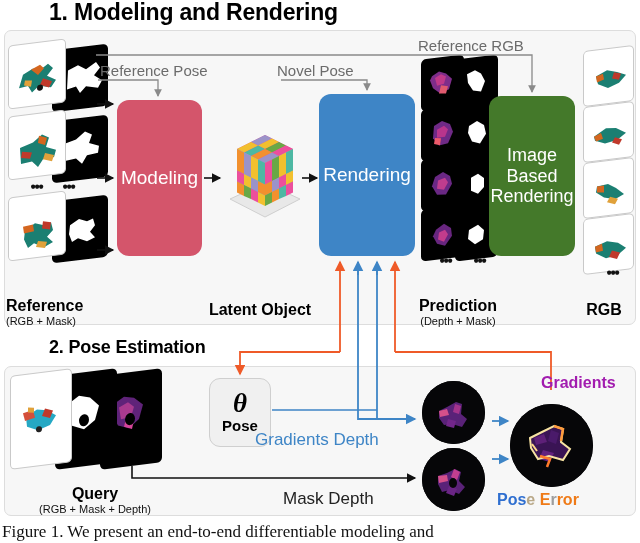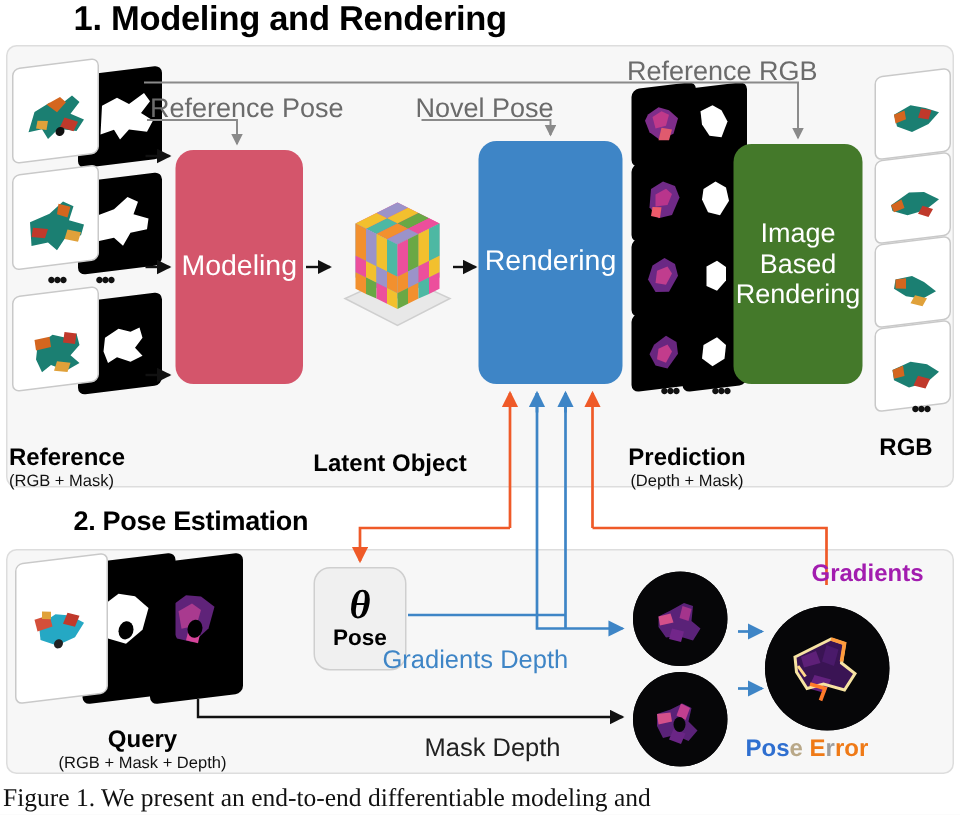--- a/index.html
+++ b/index.html
@@ -48,21 +48,21 @@
     z-index: 6;
   }
   #box-modeling { left: 117px; top: 100px; width: 85px; height: 156px; background: #d4556b; }
   #box-rendering { left: 319px; top: 94px; width: 96px; height: 162px; background: #3e85c6; }
   #box-ibr { left: 489px; top: 96px; width: 86px; height: 160px; background: #44792a; font-size: 18px; }
 
   
   .flowlabel {
     position: absolute;
     color: #6b6b6b;
-    font-size: 18px;
+    font-size: 15px;
     white-space: nowrap;
     z-index: 7;
   }
   #lbl-refpose  { left: 100px; top: 62px; }
   #lbl-novelpose{ left: 277px; top: 62px; }
   #lbl-refrgb   { left: 418px; top: 37px; }
 
   
   .caplabel {
     position: absolute;
@@ -79,21 +79,21 @@
   }
   .caplabel .small {
     display:block;
     font-size: 11px;
     color: #111;
     white-space: nowrap;
   }
   #cap-reference { left: 6px;   top: 285px; width: 120px; text-align:left;}
   #cap-latent    { left: 185px; top: 289px; width: 150px; }
   #cap-prediction{ left: 398px; top: 285px; width: 120px; }
-  #cap-rgb       { left: 574px; top: 278px; width: 60px; }
+  #cap-rgb       { left: 574px; top: 289px; width: 60px; }
   #cap-query     { left: 30px;  top: 473px; width: 130px; }
 
   
   .plaintext {
     position: absolute;
     white-space: nowrap;
     z-index: 8;
   }
   #txt-predicted-depth { left: 255px; top: 430px; font-size: 17px; color: #3e85c6; }
   #txt-query-depth     { left: 283px; top: 489px; font-size: 17px; color: #222; }

